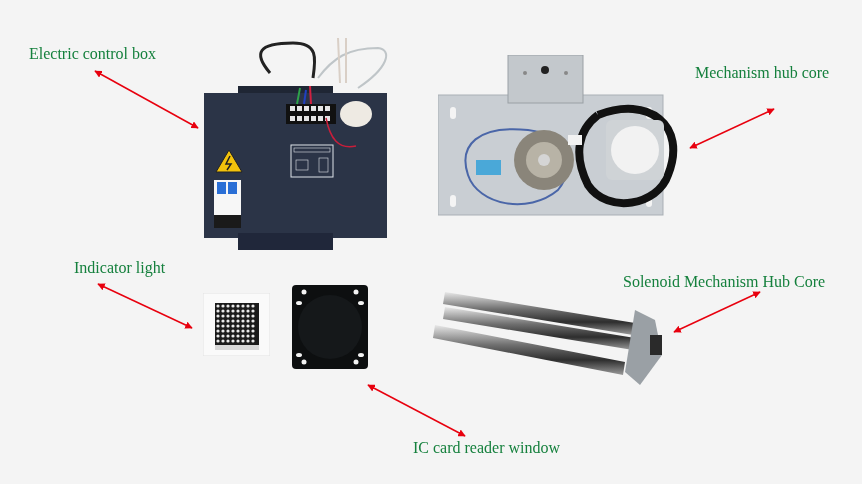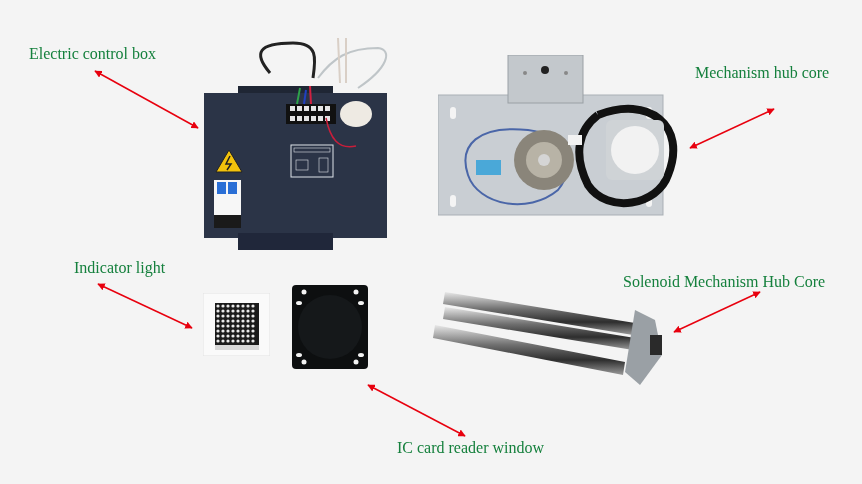--- a/index.html
+++ b/index.html
@@ -10,21 +10,21 @@
 </style>
 </head>
 <body>
 
 <div class="label" style="left:29px;top:44px;">Electric control box</div>
 <div class="label" style="left:695px;top:63px;">
   <div>Mechanism hub core</div>
 </div>
 <div class="label" style="left:35px;top:258px;margin-left:39px;">Indicator light</div>
 <div class="label" style="left:623px;top:272px;text-align:right;">Solenoid Mechanism Hub Core</div>
-<div class="label" style="left:397px;top:438px;">IC card reader window</div>
+<div class="label" style="left:413px;top:438px;">IC card reader window</div>
 
 <div class="part" style="left:198px;top:38px;width:200px;height:215px;">
   <svg width="200" height="215" viewBox="0 0 200 215">
     <path d="M72,35 C55,15 60,5 95,5 C120,5 118,20 115,40" stroke="#222" stroke-width="3" fill="none"></path>
     <path d="M120,40 C135,20 150,10 180,10 C195,12 190,30 160,50" stroke="#bfc5c8" stroke-width="2" fill="none"></path>
     <path d="M140,0 L142,45 M148,0 L148,45" stroke="#d9cfc6" stroke-width="2"></path>
     <rect x="40" y="48" width="95" height="10" fill="#1f2634"></rect>
     <rect x="6" y="55" width="183" height="145" fill="#2b3447"></rect>
     <rect x="40" y="195" width="95" height="17" fill="#20273a"></rect>
     <rect x="88" y="66" width="50" height="20" fill="#111"></rect>

